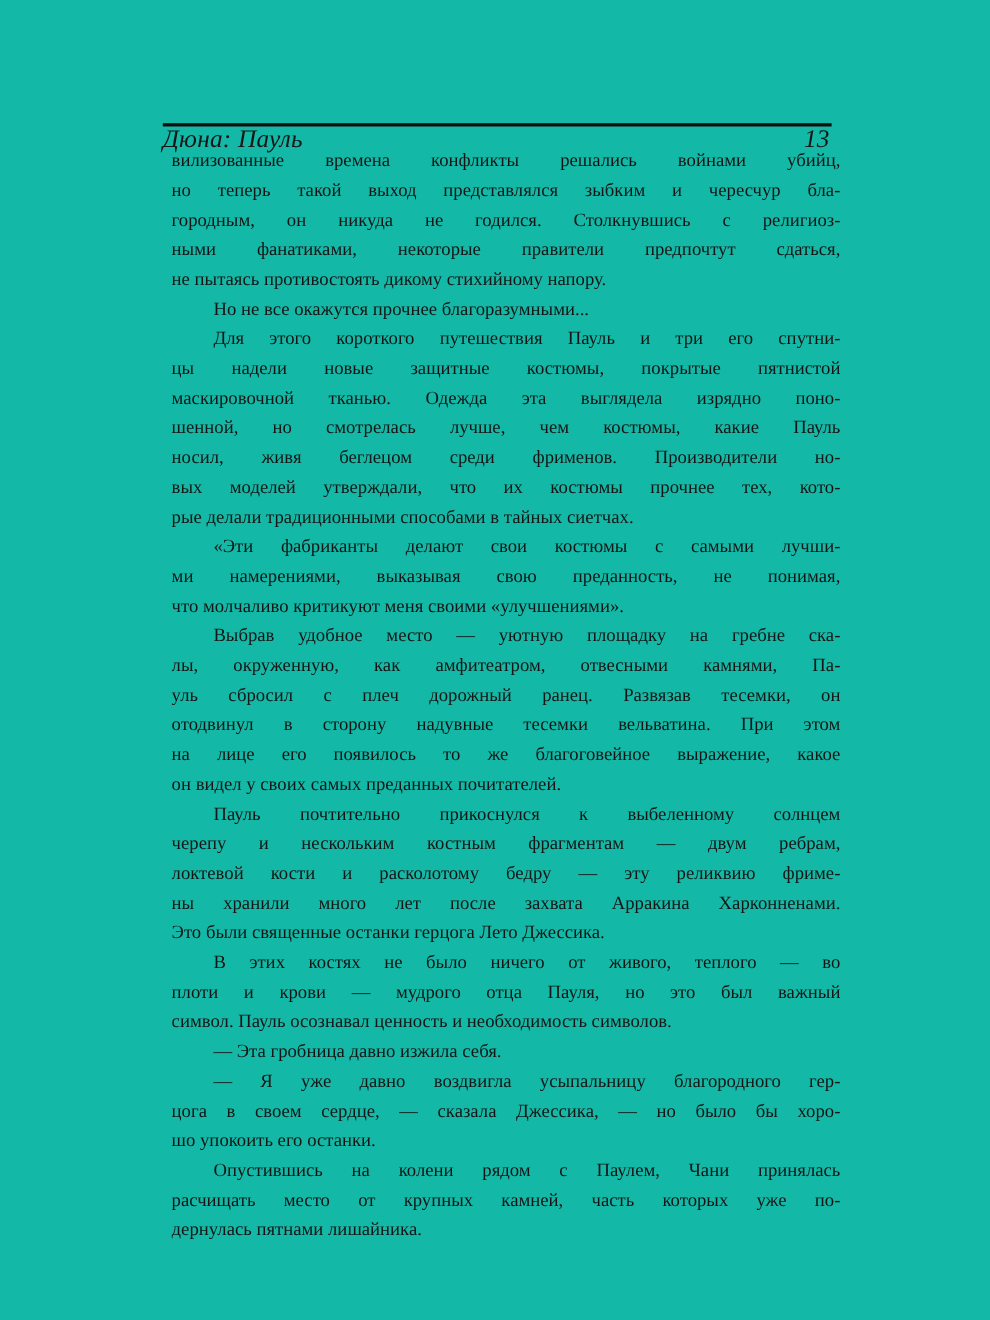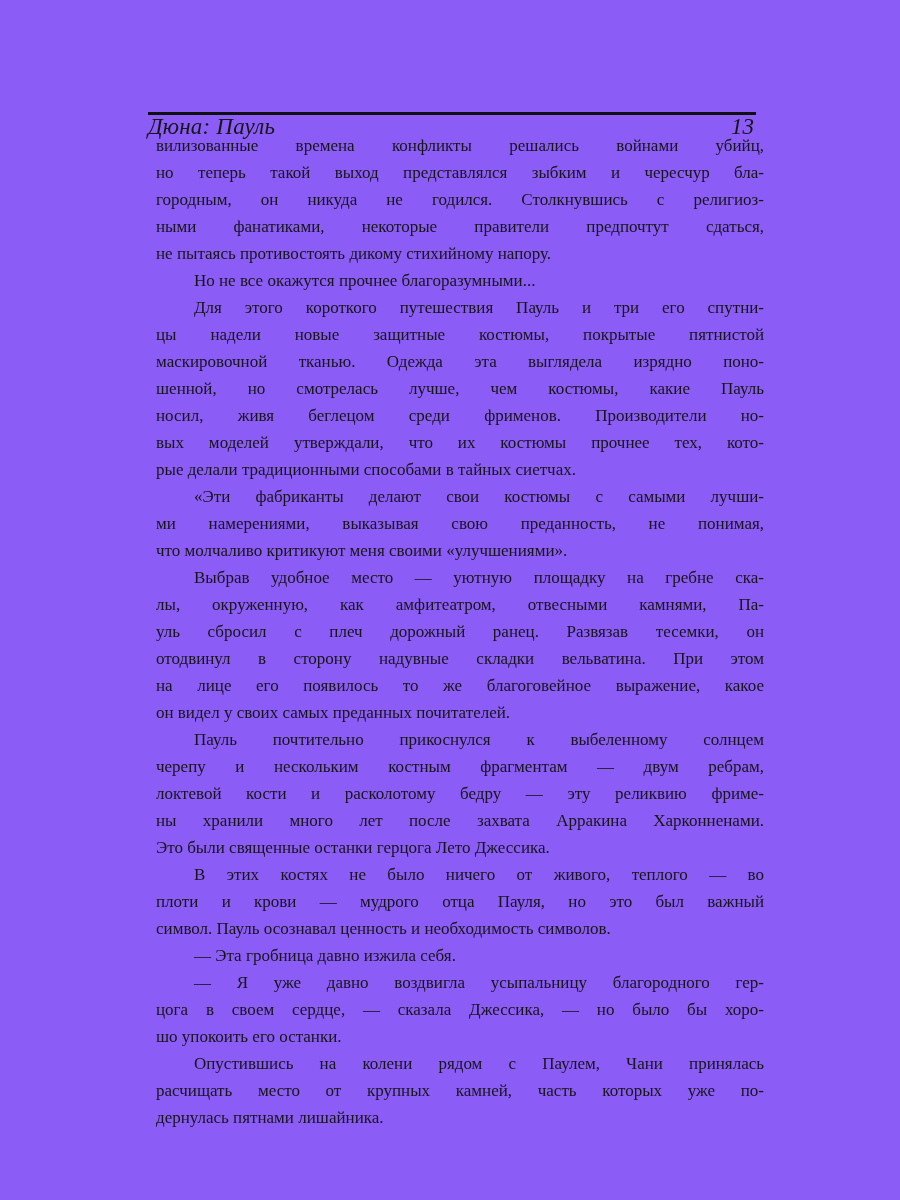--- a/index.html
+++ b/index.html
@@ -4,21 +4,21 @@
 <style>
   html, body {
     margin: 0;
     padding: 0;
     background: #ffffff;
   }
   .page {
     position: relative;
     width: 900px;
     height: 1200px;
-    background: #8b5cf6;
+    background: #14b8a6;
     overflow: hidden;
     font-family: "Liberation Serif", serif;
     color: #161616;
   }
   .running-head {
     position: absolute;
     left: 148px;
     top: 82px;
     width: 608px;
     display: flex;
@@ -82,21 +82,21 @@
       <div class="line">шенной, но смотрелась лучше, чем костюмы, какие Пауль</div>
       <div class="line">носил, живя беглецом среди фрименов. Производители но-</div>
       <div class="line">вых моделей утверждали, что их костюмы прочнее тех, кото-</div>
       <div class="line end">рые делали традиционными способами в тайных сиетчах.</div>
       <div class="line indent">«Эти фабриканты делают свои костюмы с самыми лучши-</div>
       <div class="line">ми намерениями, выказывая свою преданность, не понимая,</div>
       <div class="line end">что молчаливо критикуют меня своими «улучшениями».</div>
       <div class="line indent">Выбрав удобное место — уютную площадку на гребне ска-</div>
       <div class="line">лы, окруженную, как амфитеатром, отвесными камнями, Па-</div>
       <div class="line">уль сбросил с плеч дорожный ранец. Развязав тесемки, он</div>
-      <div class="line">отодвинул в сторону надувные складки вельватина. При этом</div>
+      <div class="line">отодвинул в сторону надувные тесемки вельватина. При этом</div>
       <div class="line">на лице его появилось то же благоговейное выражение, какое</div>
       <div class="line end">он видел у своих самых преданных почитателей.</div>
       <div class="line indent">Пауль почтительно прикоснулся к выбеленному солнцем</div>
       <div class="line">черепу и нескольким костным фрагментам — двум ребрам,</div>
       <div class="line">локтевой кости и расколотому бедру — эту реликвию фриме-</div>
       <div class="line">ны хранили много лет после захвата Арракина Харконненами.</div>
       <div class="line end">Это были священные останки герцога Лето Джессика.</div>
       <div class="line indent">В этих костях не было ничего от живого, теплого — во</div>
       <div class="line">плоти и крови — мудрого отца Пауля, но это был важный</div>
       <div class="line end">символ. Пауль осознавал ценность и необходимость символов.</div>

